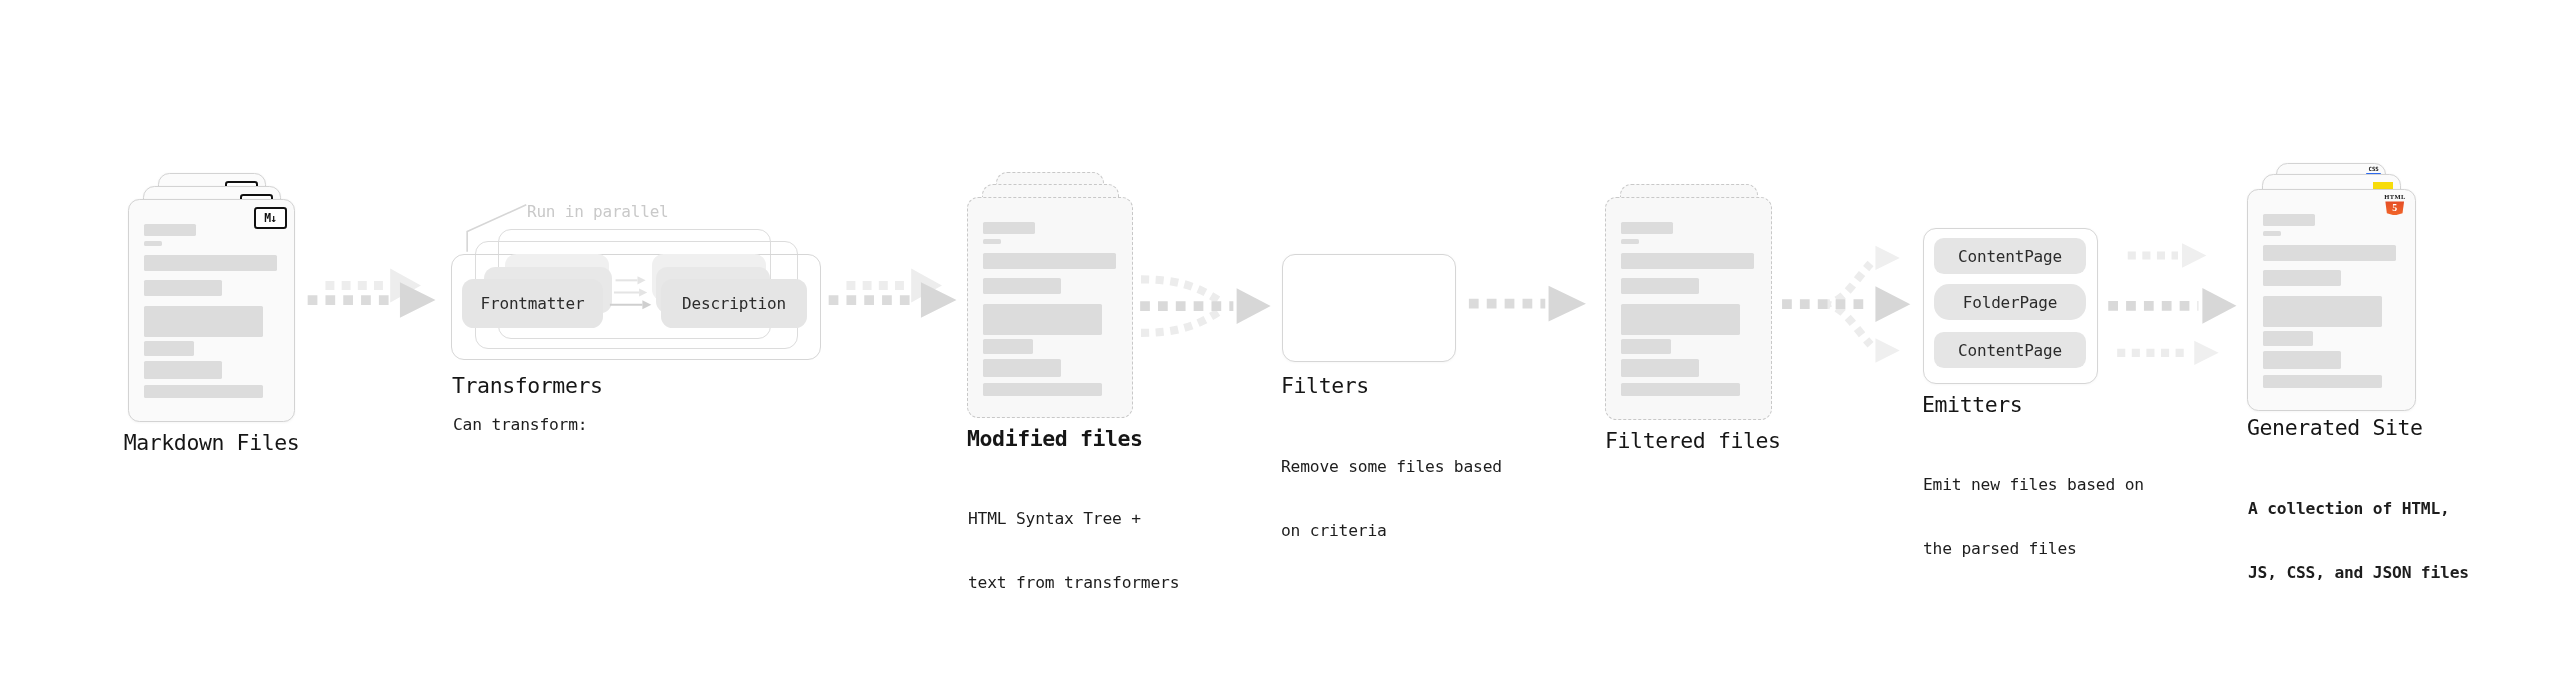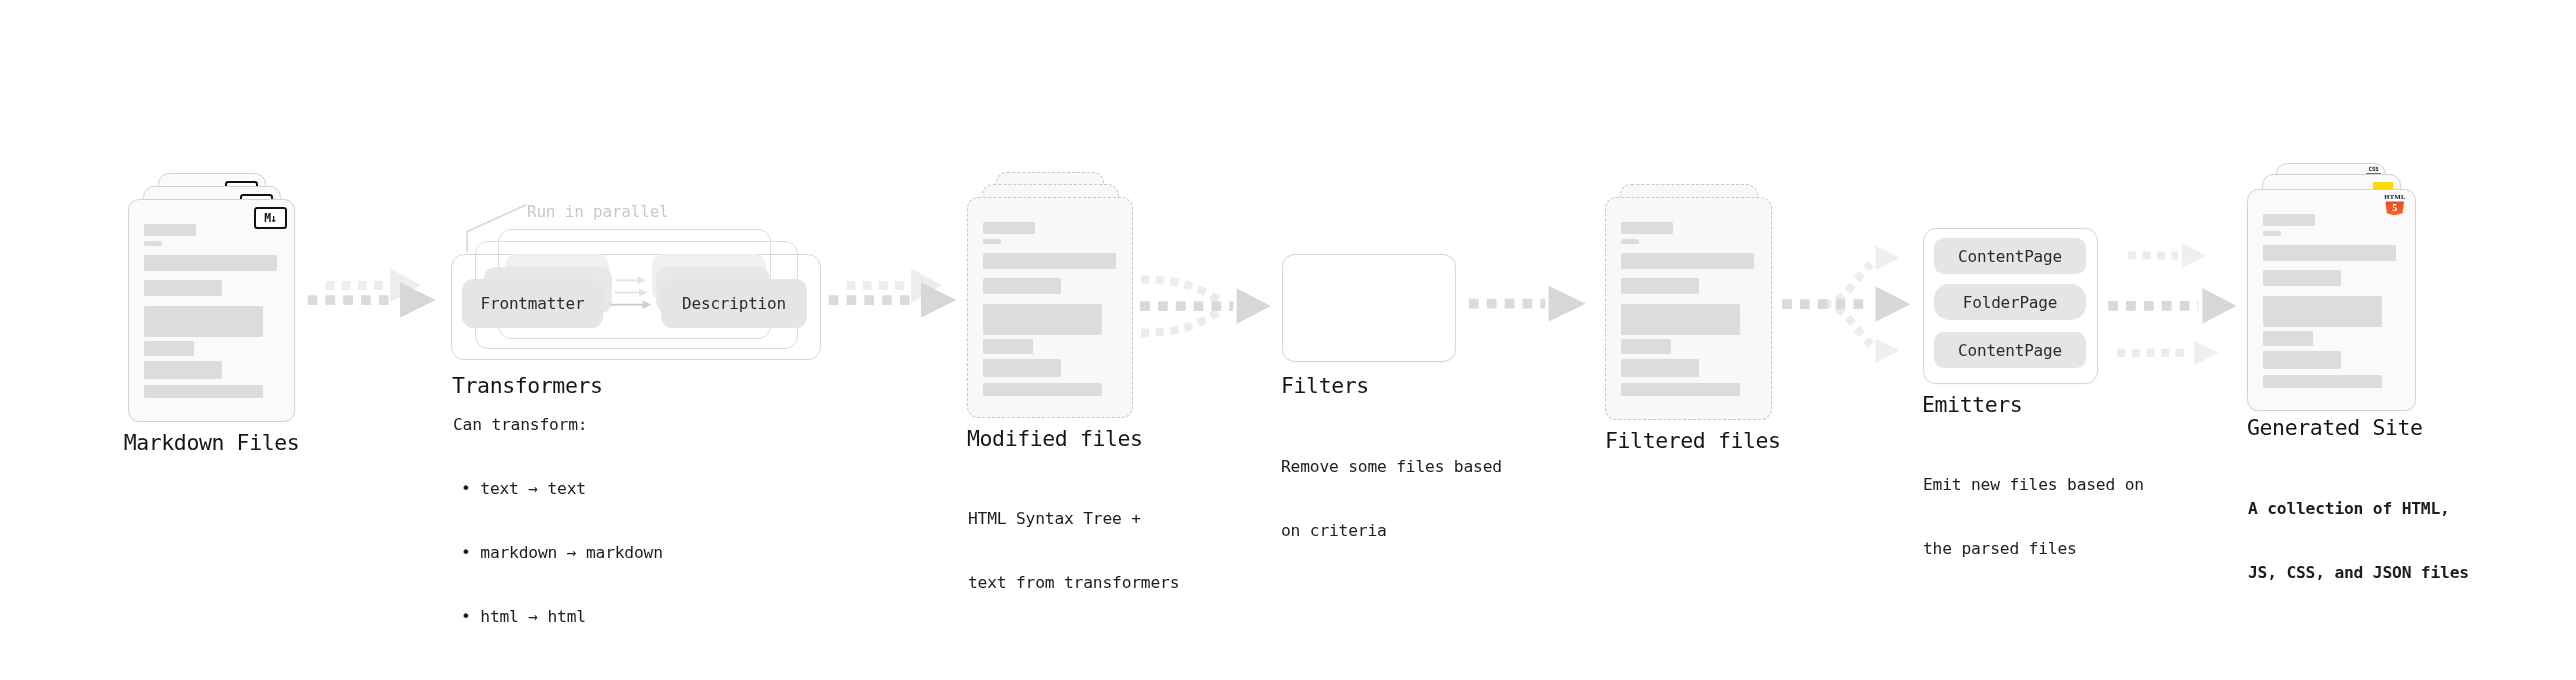--- a/index.html
+++ b/index.html
@@ -101,25 +101,20 @@
     <line x1="13" y1="9" x2="40" y2="9" stroke="#e4e4e4" stroke-width="2.5"></line>
       <polygon points="40,4 50,9 40,14" fill="#e4e4e4"></polygon>
     <line x1="11" y1="24" x2="42" y2="24" stroke="#e4e4e4" stroke-width="2.5"></line>
       <polygon points="42,19 52,24 42,29" fill="#e4e4e4"></polygon>
     <line x1="6" y1="39" x2="46" y2="39" stroke="#cfcfcf" stroke-width="2.5"></line>
       <polygon points="46,33.5 57,39 46,44.5" fill="#cfcfcf"></polygon>
   </svg>
 
   <div class="title" style="left:452px;top:373px;">Transformers</div>
   <div class="desc" style="left:453px;top:414px;">Can transform:</div>
-  <div class="desc" style="left:453px;top:435px;">
-    <div class="ind">• text → text</div>
-    <div class="ind">• markdown → markdown</div>
-    <div class="ind">• html → html</div>
-  </div>
 
   <svg style="left:822px;top:258px;" width="142" height="89" viewBox="0 0 175 110">
     <line x1="30" y1="34" x2="106" y2="34" stroke="#ededed" stroke-width="11" stroke-dasharray="11 9"></line>
     <polygon points="110,13 148,34 110,55" fill="#ededed"></polygon>
     <line x1="8" y1="52" x2="118" y2="52" stroke="#dbdbdb" stroke-width="12" stroke-dasharray="12 10"></line>
     <polygon points="122,30 166,52 122,74" fill="#d7d7d7"></polygon>
   </svg>
 
   <div>
     <div class="file dashed" style="left:996px;top:172px;width:106px;height:65px;"></div>
@@ -128,21 +123,21 @@
         <div class="bar" style="left: 15.4px; top: 24.4px; width: 52px; height: 11.4px;"></div>
         <div class="bar" style="left: 15.4px; top: 41px; width: 18px; height: 4.9px;"></div>
         <div class="bar" style="left: 15.4px; top: 55px; width: 133px; height: 16.3px;"></div>
         <div class="bar" style="left: 15.4px; top: 80px; width: 78px; height: 16.3px;"></div>
         <div class="bar" style="left: 15.4px; top: 106px; width: 119px; height: 31px;"></div>
         <div class="bar" style="left: 15.4px; top: 141px; width: 50px; height: 14.6px;"></div>
         <div class="bar" style="left: 15.4px; top: 161px; width: 78px; height: 18px;"></div>
         <div class="bar" style="left: 15.4px; top: 185px; width: 119px; height: 13px;"></div>
       </div>
   </div>
-  <div class="title" style="left:967px;top:426px;">Modified files</div>
+  <div class="title" style="left:967px;top:426px;font-weight:bold;">Modified files</div>
   <div class="desc" style="left:968px;top:465px;">
     <div>HTML Syntax Tree +</div>
     <div>text from transformers</div>
   </div>
 
   <svg style="left:1136px;top:268px;" width="138" height="77" viewBox="0 0 170 95">
     <path d="M 6 14 C 45 14, 72 20, 102 40" fill="none" stroke="#ececec" stroke-width="10" stroke-dasharray="10 8"></path>
     <path d="M 6 80 C 45 80, 72 74, 102 54" fill="none" stroke="#ececec" stroke-width="10" stroke-dasharray="10 8"></path>
     <line x1="5" y1="47" x2="120" y2="47" stroke="#d9d9d9" stroke-width="12" stroke-dasharray="12 10"></line>
     <polygon points="124,25 166,47 124,69" fill="#d7d7d7"></polygon>

